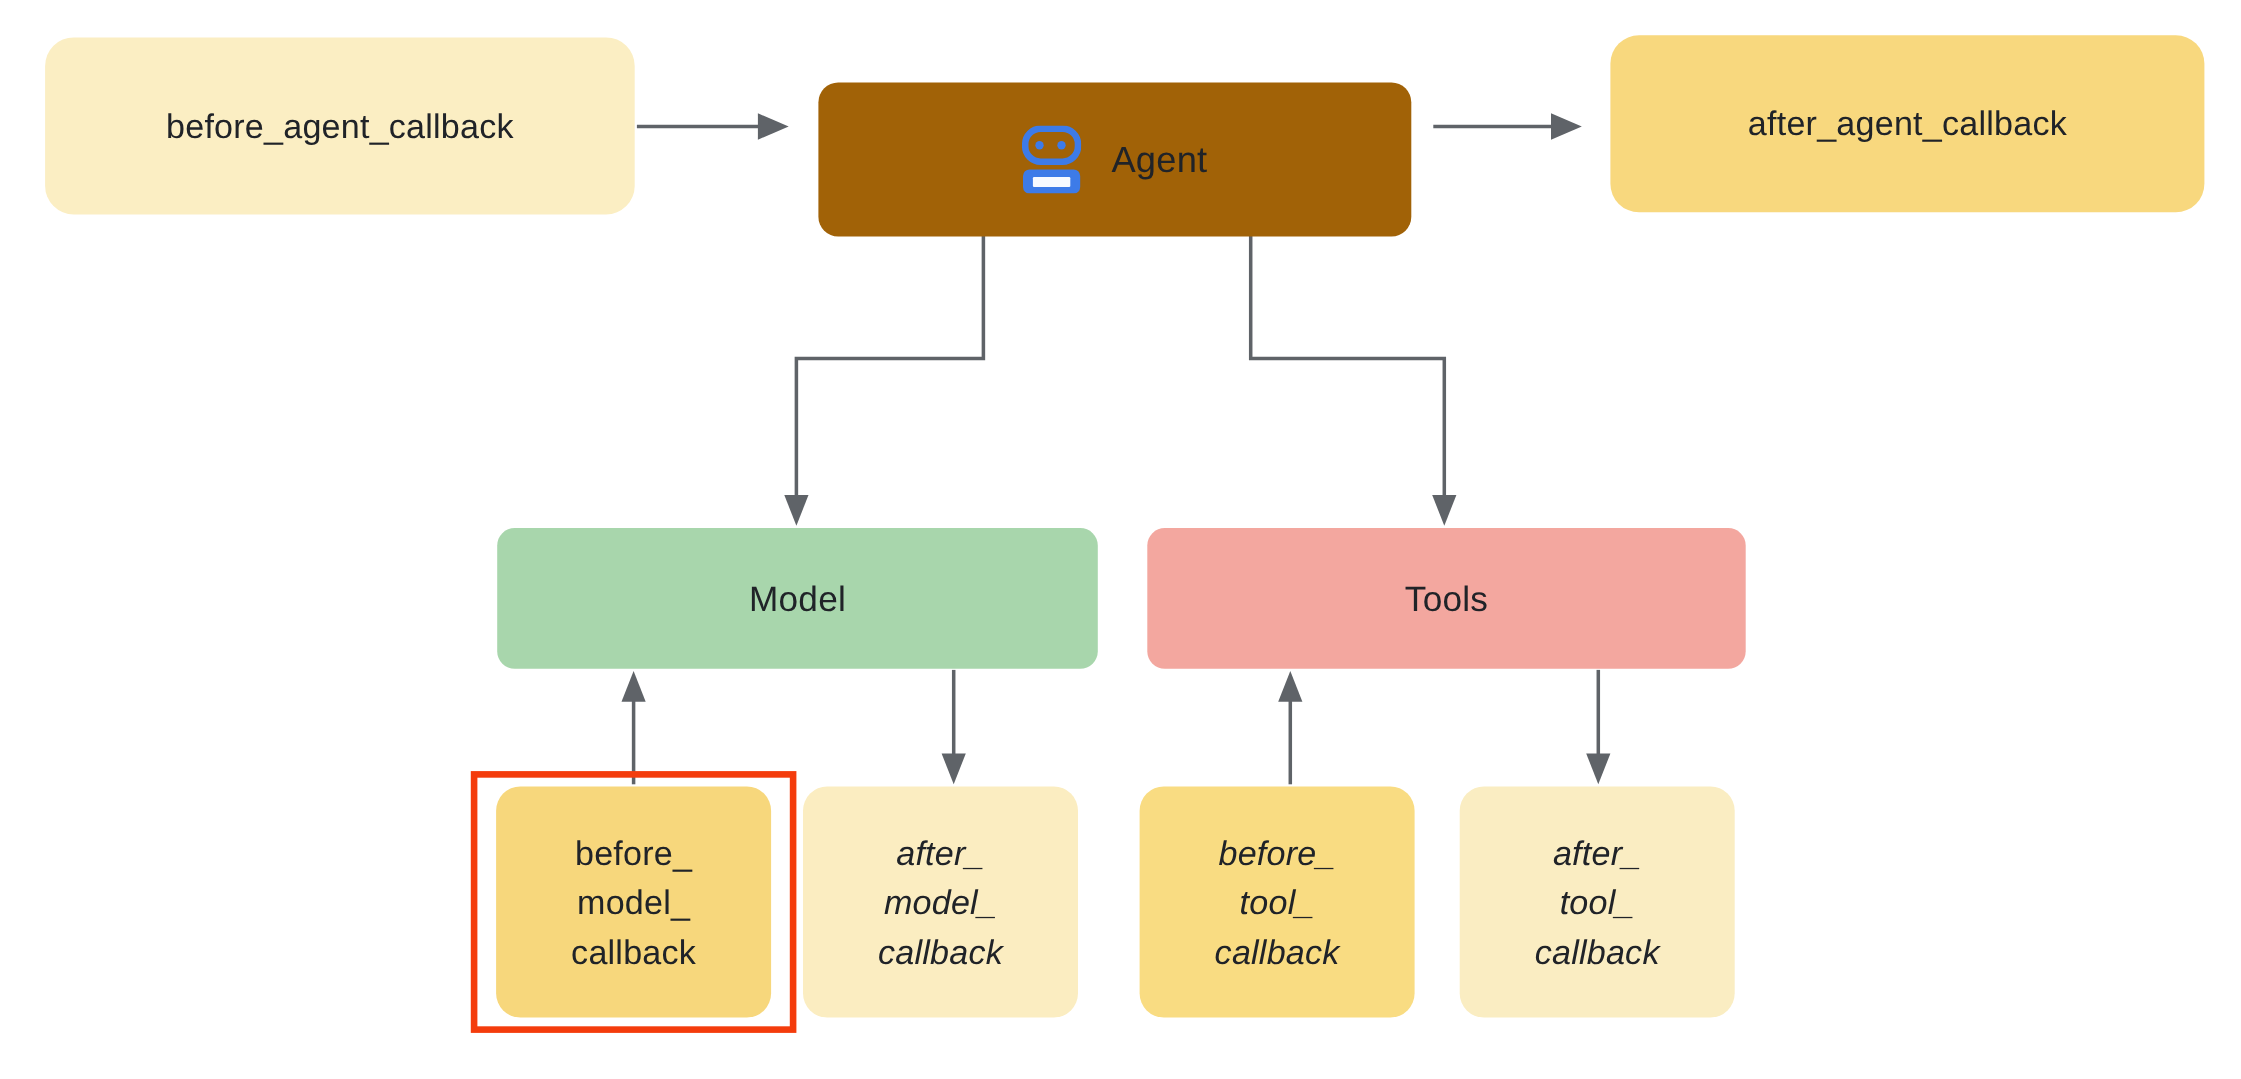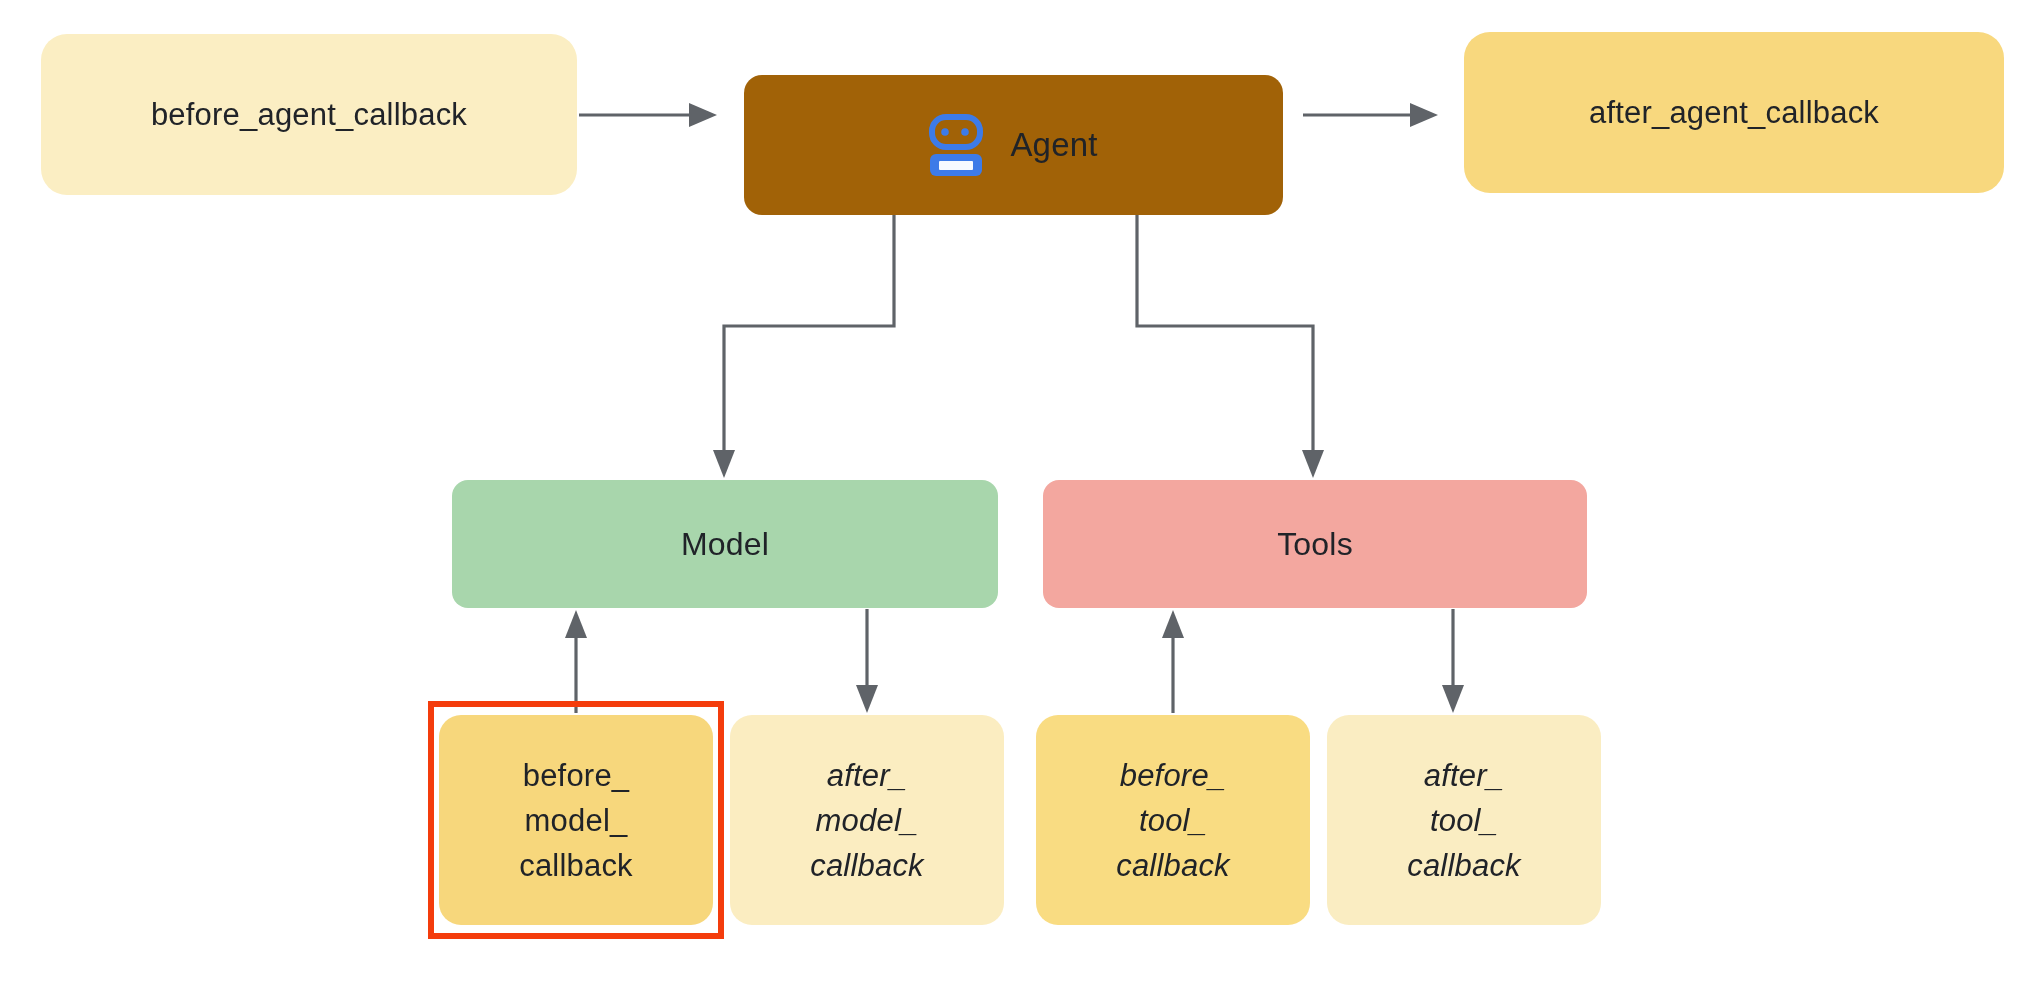--- a/index.html
+++ b/index.html
@@ -26,21 +26,21 @@
     font-size:31px;
     letter-spacing:0.2px;
     text-align:center;
     box-sizing:border-box;
   }
   .n-before-agent{left:25px;top:34px;width:536px;height:161px;border-radius:26px;margin-left:16px;}
   .n-agent{left:744px;top:48px;width:539px;height:140px;border-radius:18px;gap:27px;font-size:33px;}
   .n-after-agent{left:1464px;top:32px;width:540px;height:161px;border-radius:26px;}
   .n-model{left:452px;top:480px;width:546px;height:128px;border-radius:16px;font-size:32px;}
   .n-tools{left:1043px;top:480px;width:544px;height:128px;border-radius:16px;font-size:32px;}
-  .cb{width:274px;height:210px;border-radius:22px;flex-direction:column;line-height:45px;}
+  .cb{width:250px;height:210px;border-radius:22px;flex-direction:column;line-height:45px;}
   .n-after-model{left:730px;top:715px;}
   .n-before-tool{left:1036px;top:715px;}
   .n-after-tool{left:1327px;top:715px;}
   .cb-abs{position:absolute;z-index:2;font-style:italic;}
   .highlight{
     position:absolute;z-index:3;
     left:428px;top:701px;width:296px;height:238px;
     border:6px solid var(--highlight-red);
     box-sizing:border-box;
     display:flex;align-items:center;justify-content:center;

